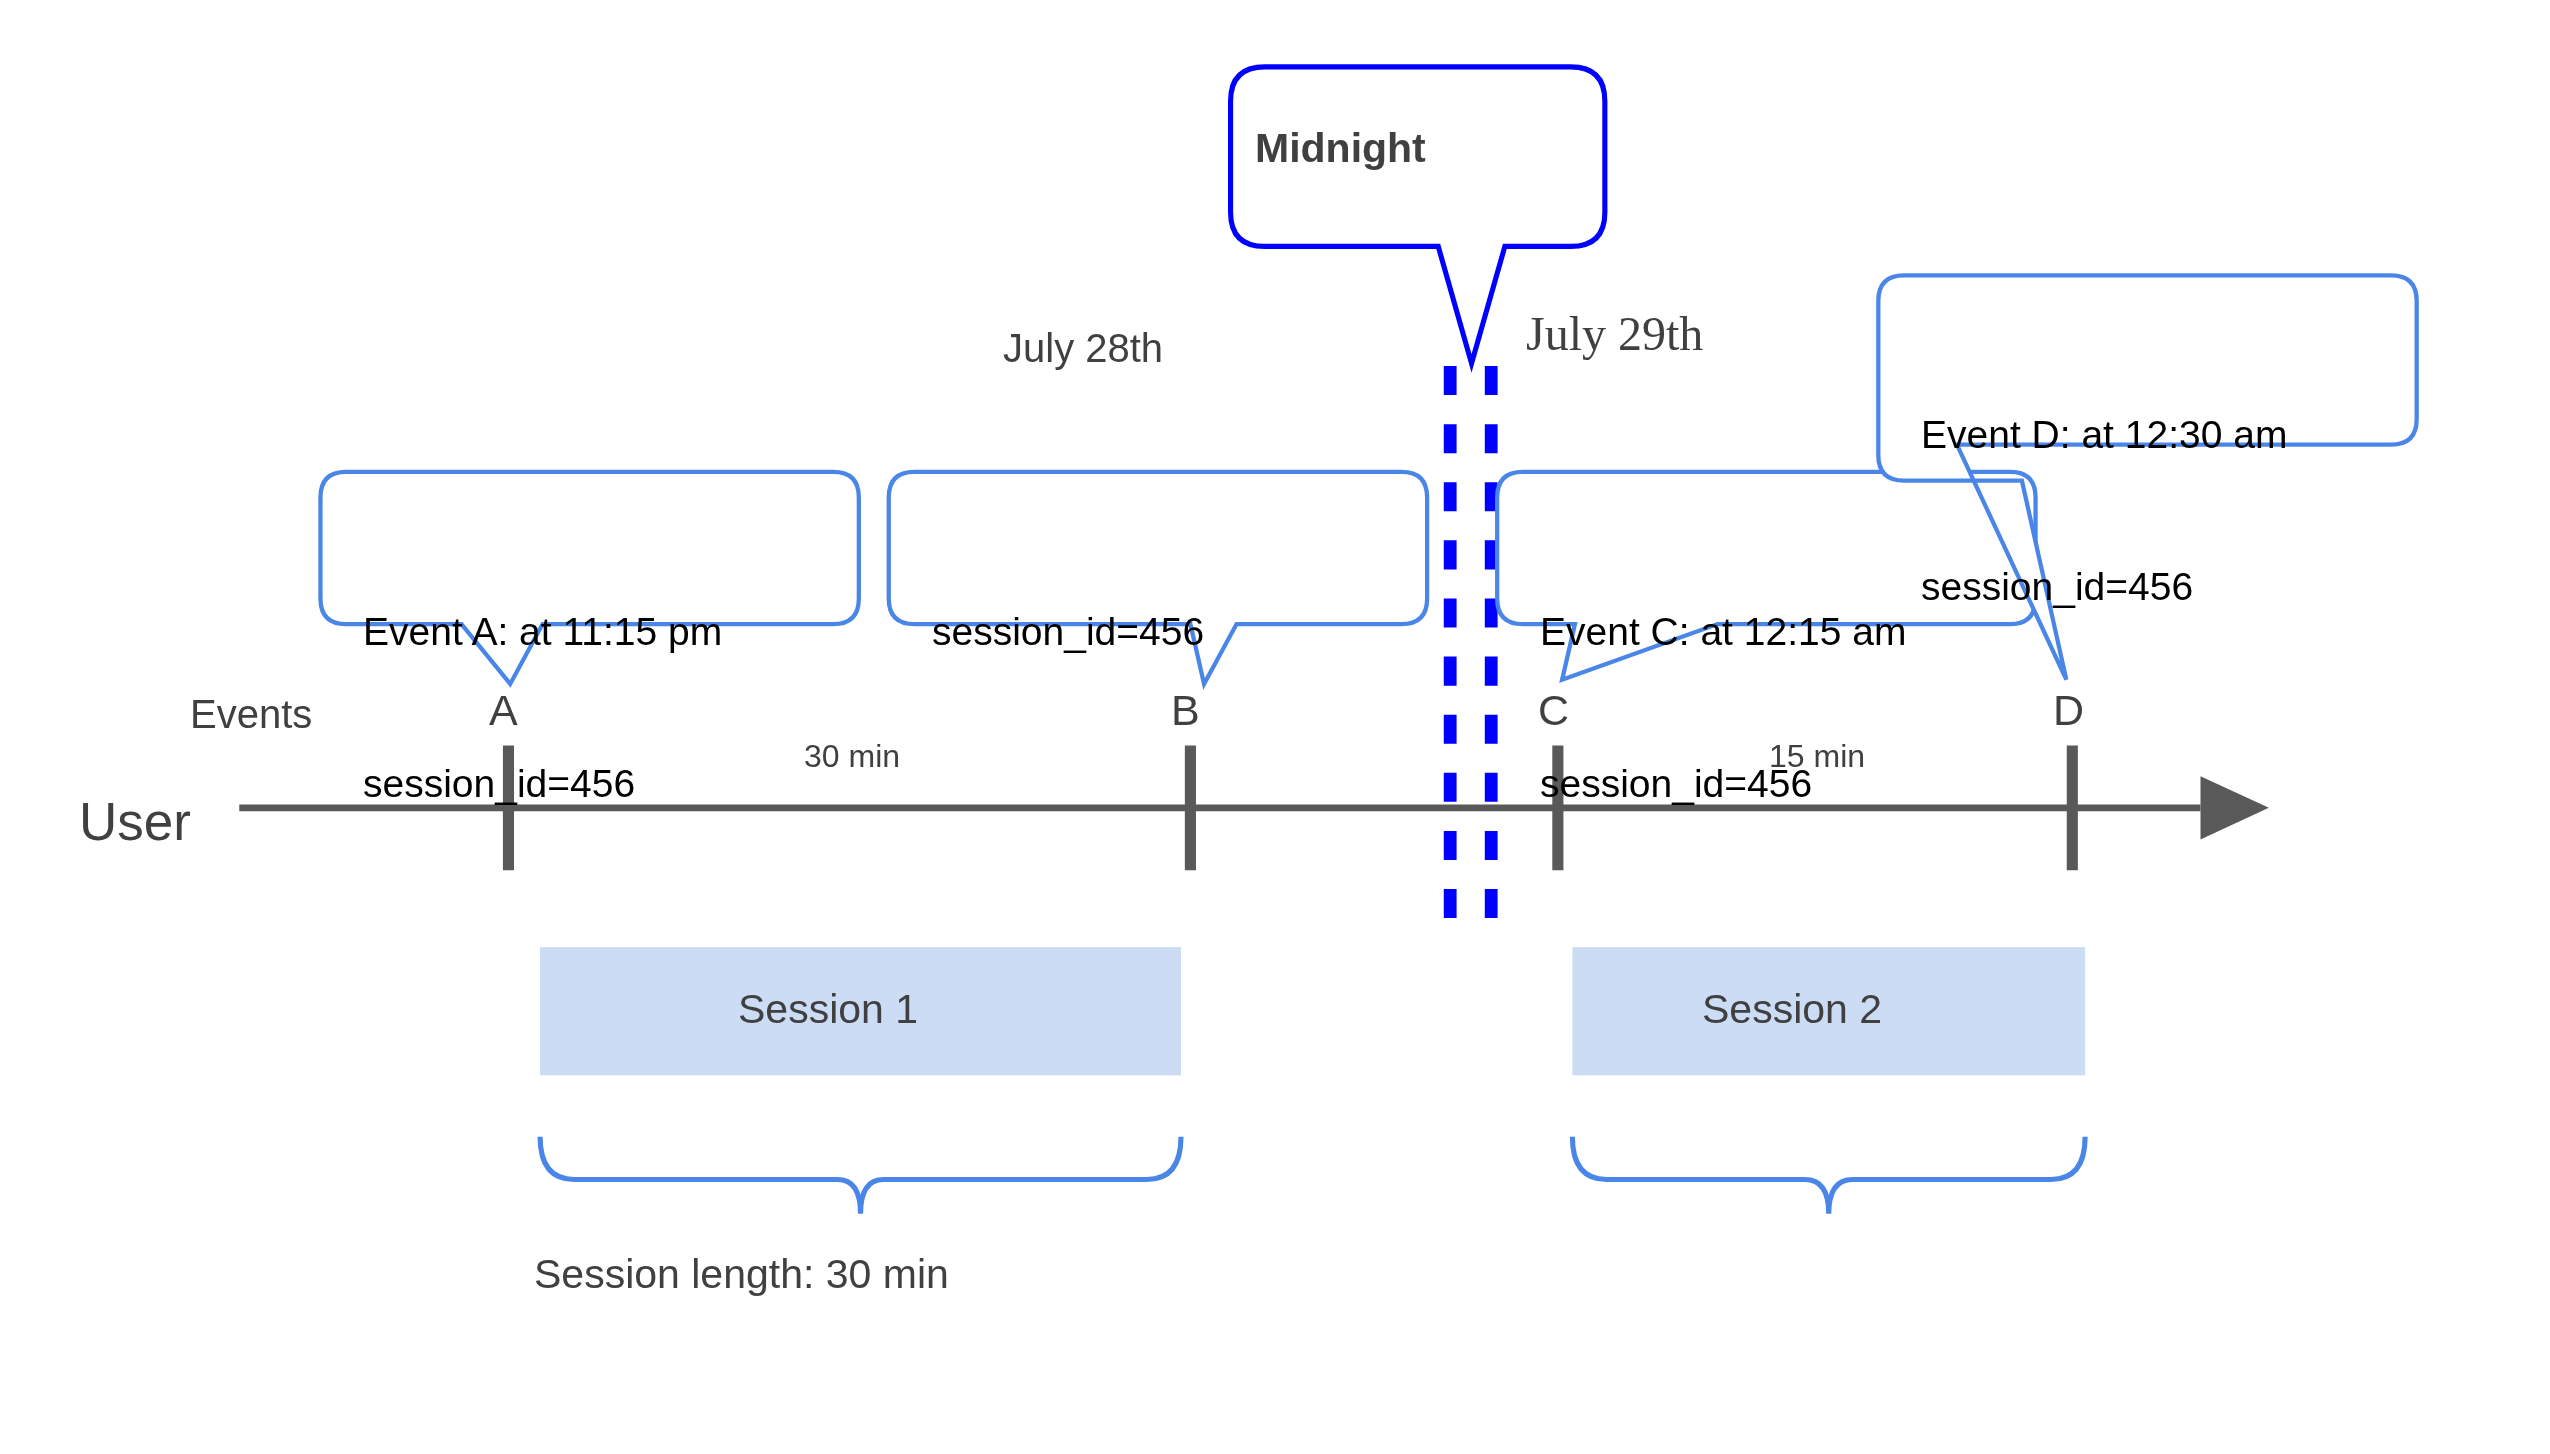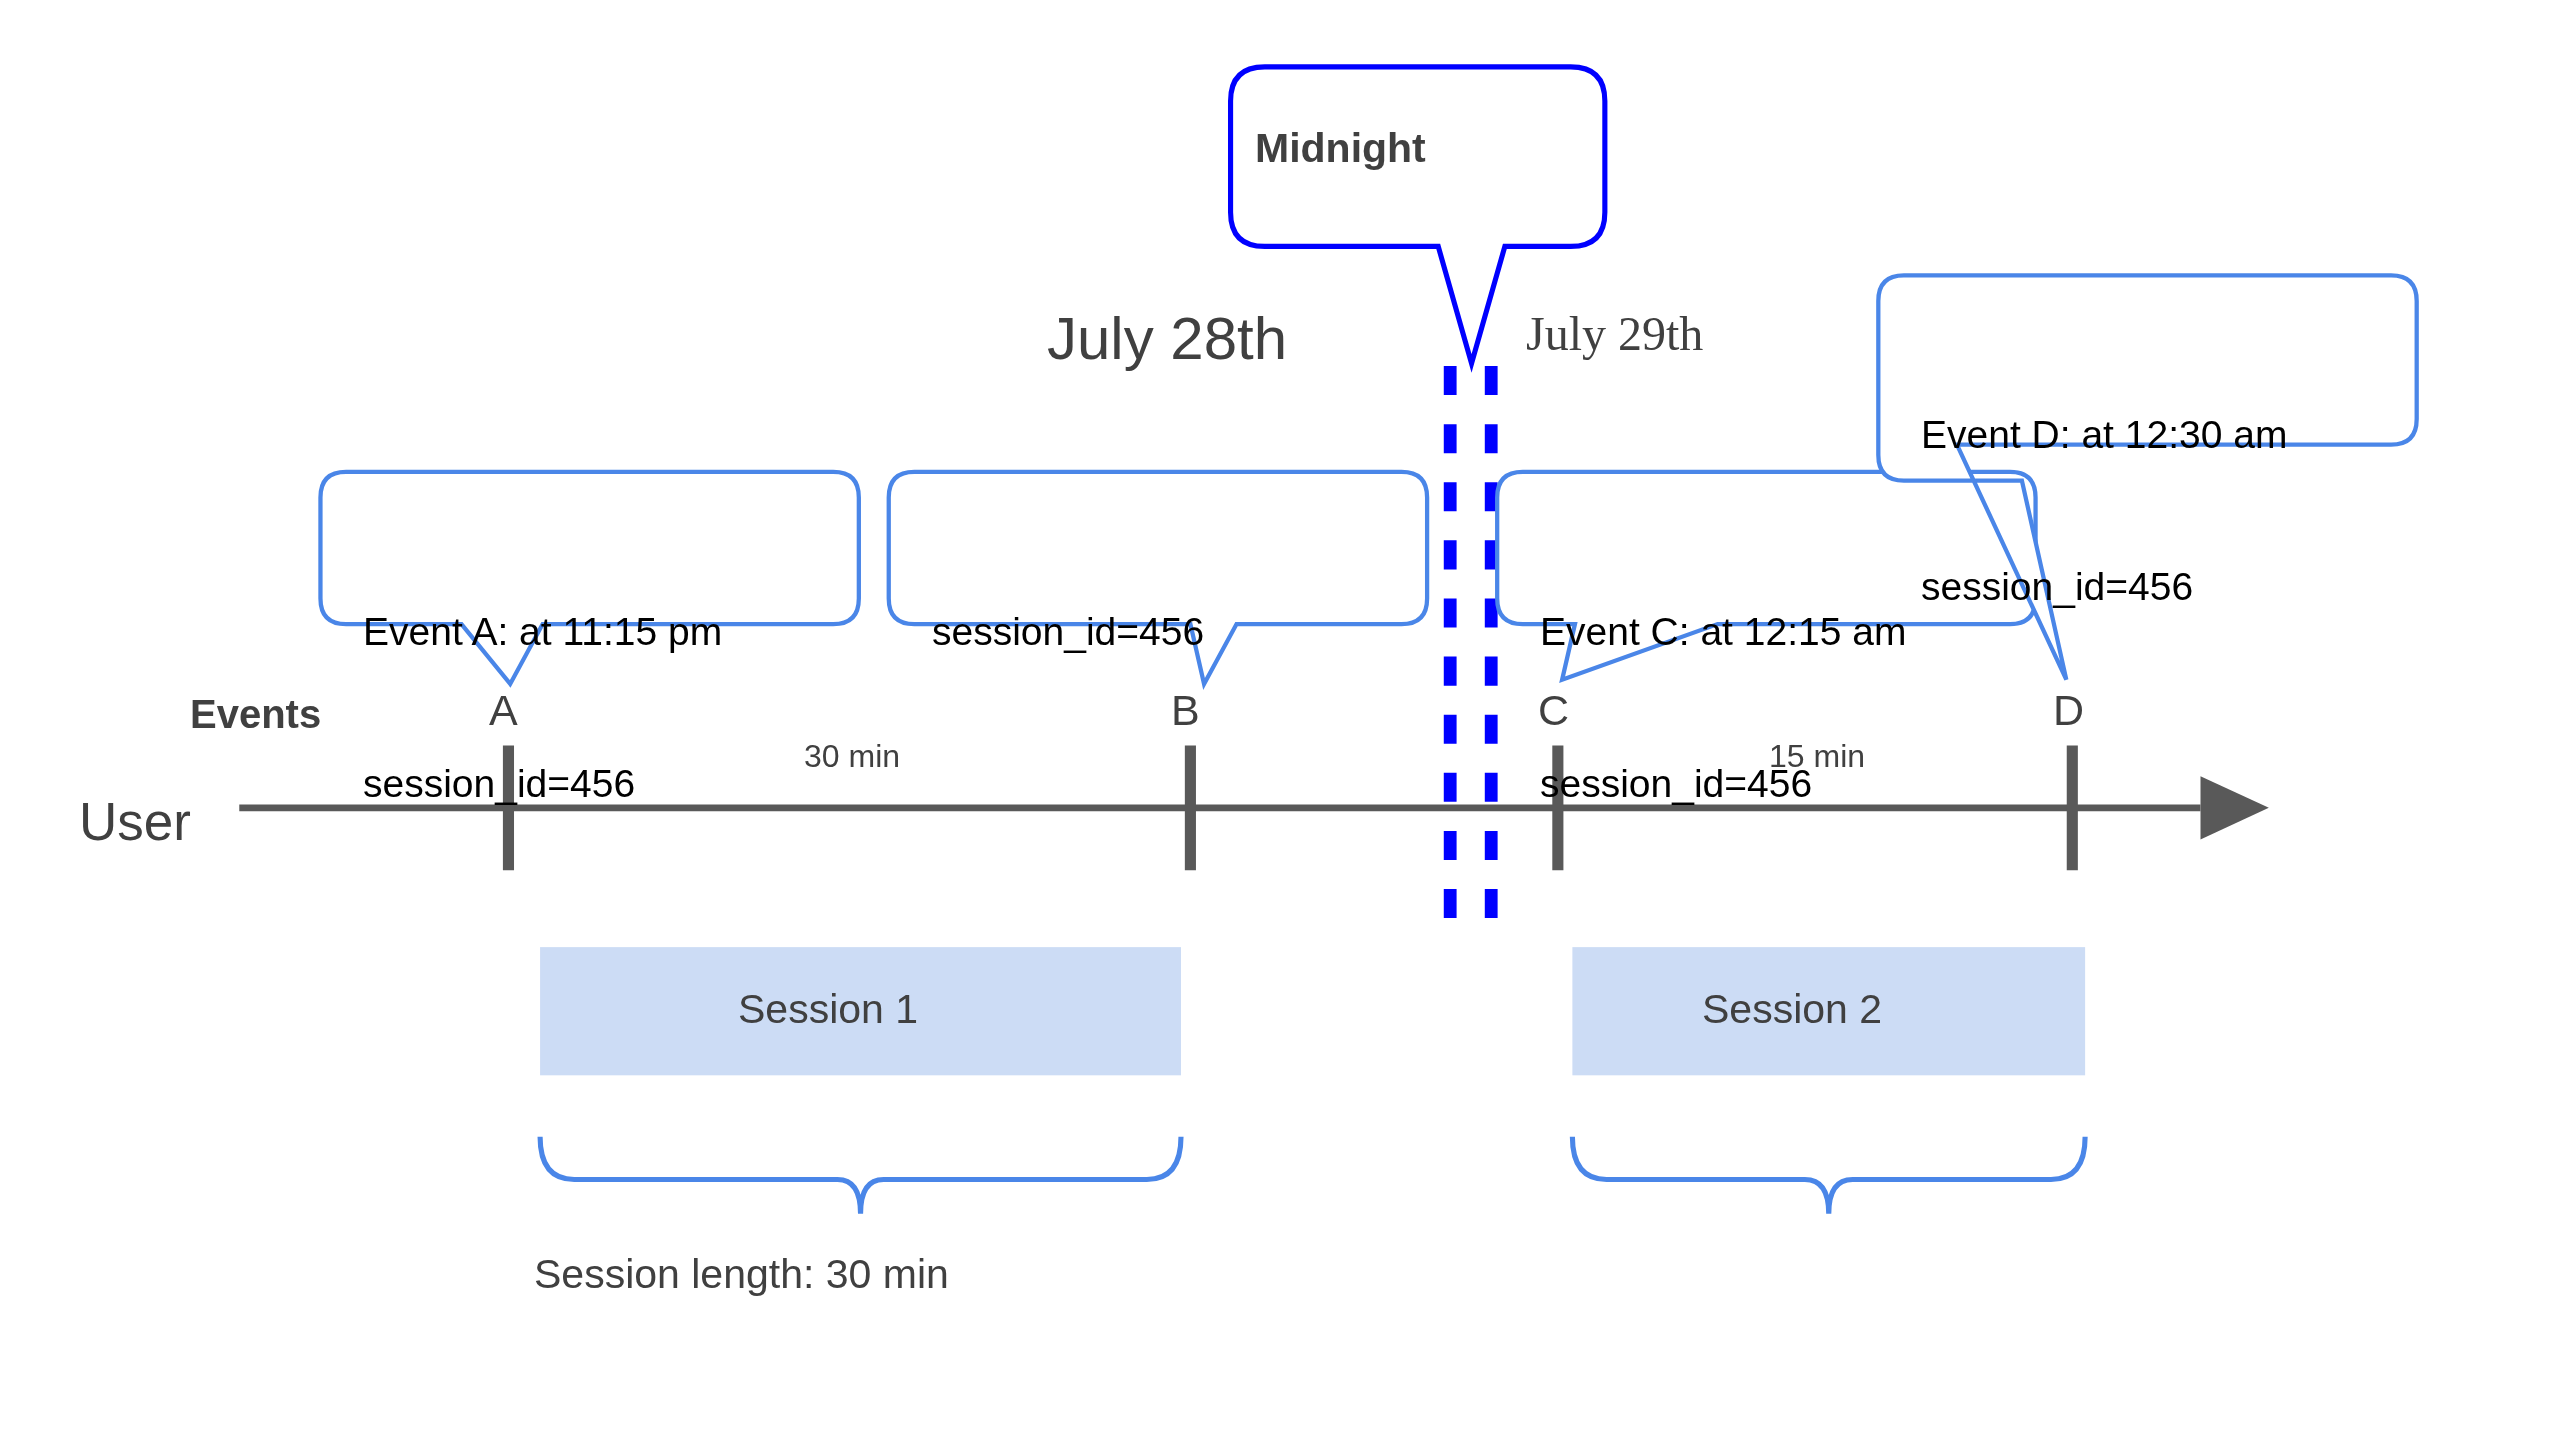--- a/index.html
+++ b/index.html
@@ -32,22 +32,22 @@
   }
   .callout-text {
     position: absolute;
     white-space: pre;
     line-height: 1.30;
     font-size: 39px;
     color: #000;
   }
   .callout-text b { font-weight: normal; }
   .t-user      { font-size: 53px; left: 79px;  top: 795px; text-align: center; }
-  .t-events    { font-size: 40px; left: 190px; top: 694px; font-weight: bold; }
-  .t-july28    { font-size: 60px; left: 1003px; top: 309px; margin-left: 44px; }
+  .t-events    { font-size: 40px; left: 190px; top: 694px; }
+  .t-july28    { font-size: 40px; left: 1003px; top: 328px; }
   .t-july29    { font-size: 48px; left: 1526px; top: 310px; font-family: Liberation Serif, serif; }
   .t-midnight  { font-size: 41px; font-weight: bold; left: 1255px; top: 128px; }
   .t-30min     { font-size: 32px; left: 804px;  top: 740px; }
   .t-15min     { font-size: 32px; left: 1769px; top: 740px; }
   .t-sess1     { font-size: 41px; left: 738px;  top: 989px; }
   .t-sess2     { font-size: 41px; left: 1702px; top: 989px; }
   .t-len1      { font-size: 41px; left: 534px;  top: 1254px; }
   .t-len2      { font-size: 41px; left: 1588px; top: 1254px; }
   .t-mark      { font-size: 43px; }
   .t-markA     { left: 489px;  top: 689px; }

